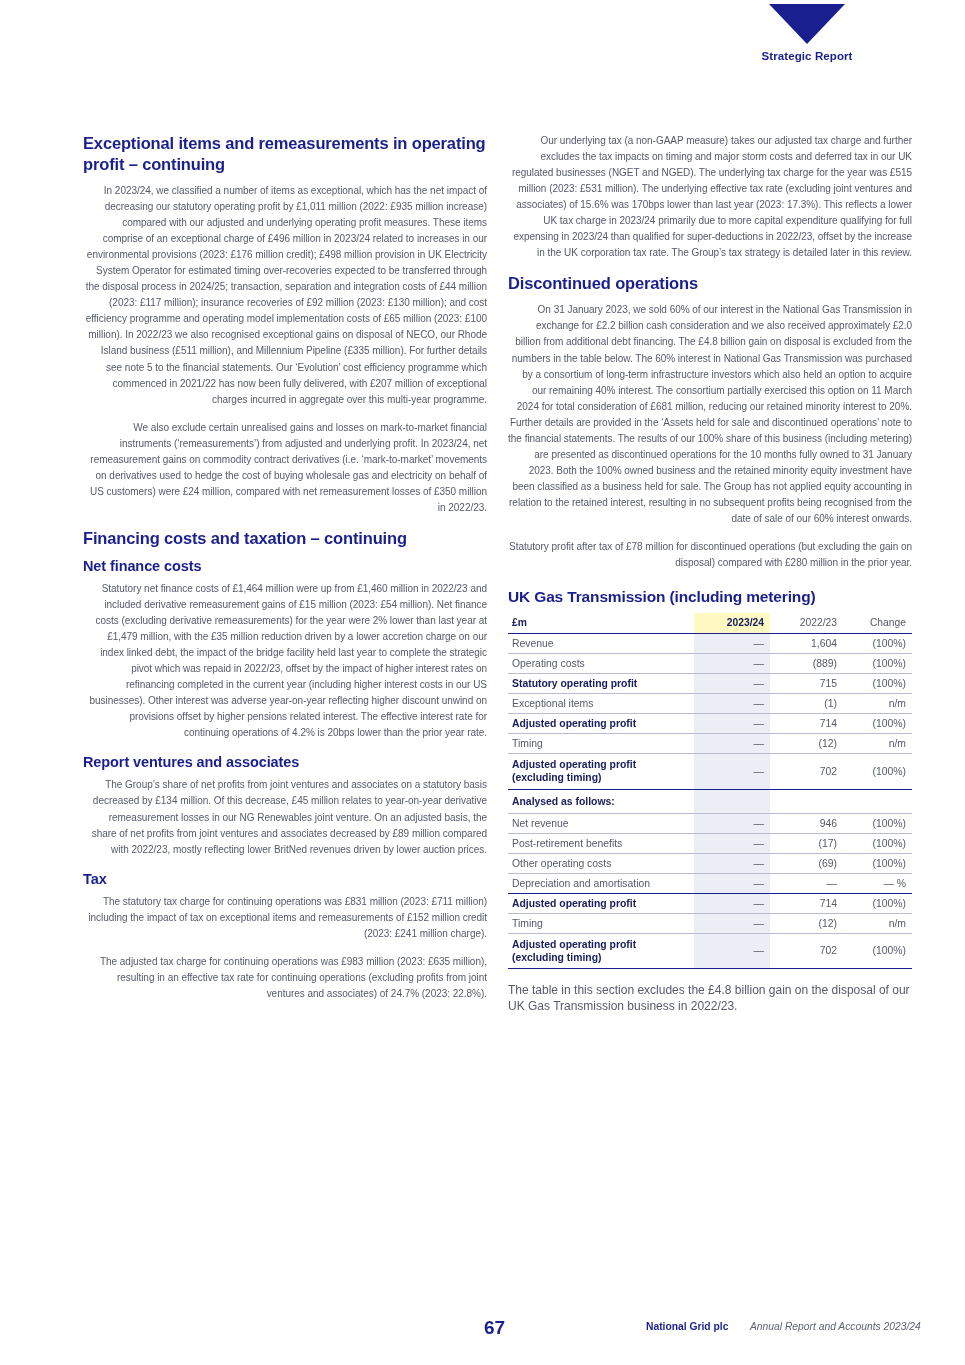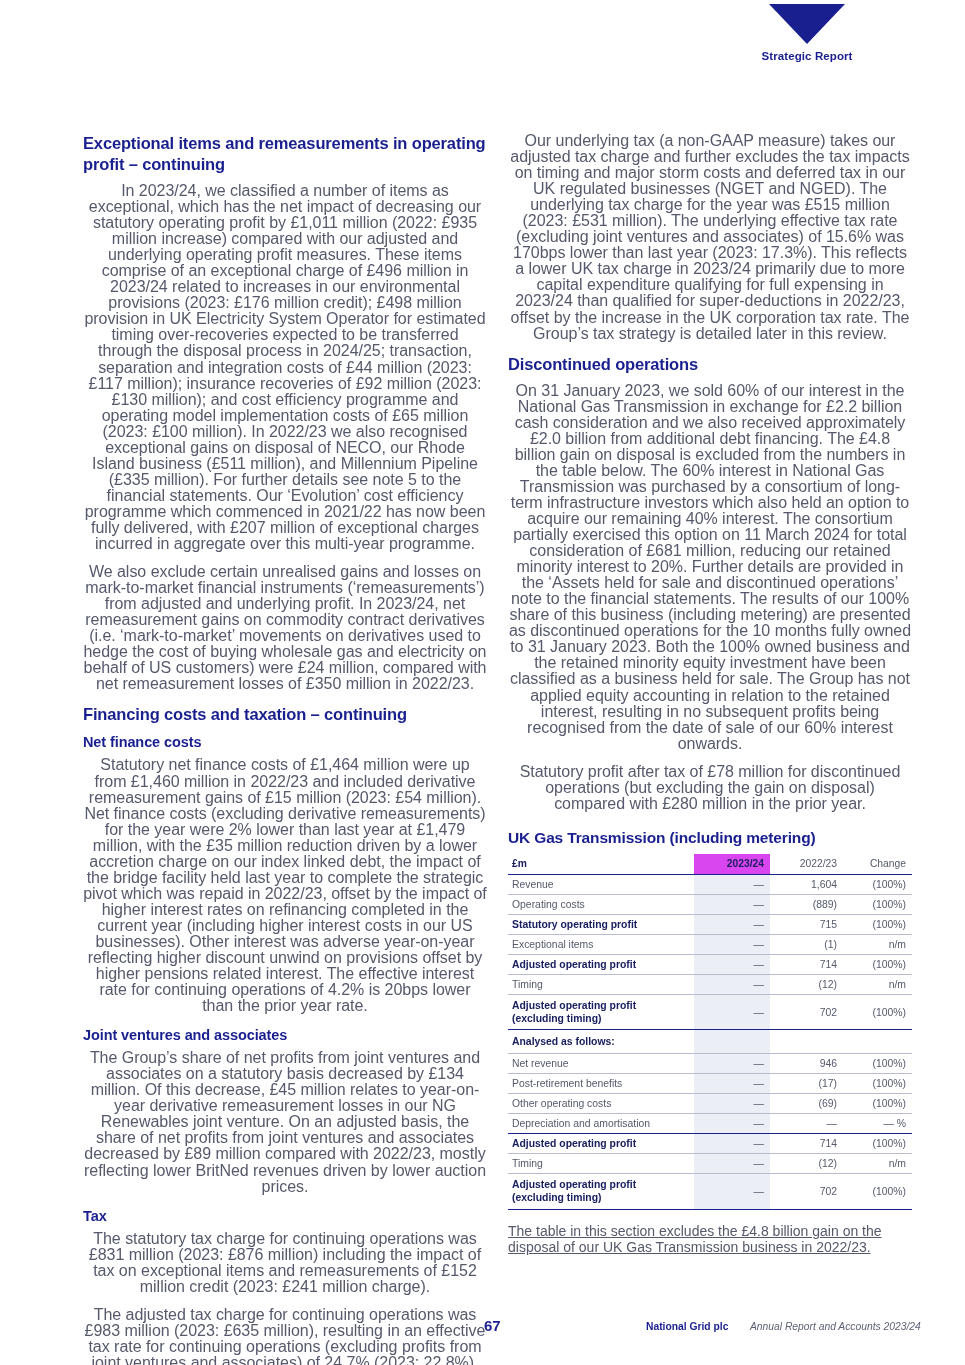--- a/index.html
+++ b/index.html
@@ -73,25 +73,25 @@
     line-height: 19px;
     font-weight: bold;
     color: #1a1f8f;
     margin: 0 0 5px 0;
     letter-spacing: -0.1px;
   }
   .spacer-before-h1 { margin-top: 20px; }
   .spacer-before-h2 { margin-top: 17px; }
 
   p.body {
-    font-size: 16px;
+    font-size: 10px;
     line-height: 16.05px;
     margin: 0 0 12px 0;
     color: #55596b;
-    text-align: center;
+    text-align: right;
     letter-spacing: -0.03px;
   }
   p.body:last-child { margin-bottom: 0; }
 
   
   .table-title {
     font-size: 15.5px;
     font-weight: bold;
     color: #1a1f8f;
     margin: 17px 0 7px 0;
@@ -132,51 +132,50 @@
   table.fin td.lbl {
     text-align: left;
     padding-left: 4px;
     padding-right: 2px;
   }
   table.fin td.num {
     text-align: right;
     padding-right: 6px;
   }
   table.fin td.hl { background: #eceef6; }
-  table.fin th.hl { background: #d946ef; }
+  table.fin th.hl { background: #fef9c3; }
 
   tr.thin td { border-bottom: 0.8px solid #b9bcd0; }
   tr.thick td { border-bottom: 1.6px solid #1a1f8f; }
   tr.bold td.lbl { font-weight: bold; color: #1b2060; }
   tr.bold td.num { color: #55596b; }
   td.two-line { line-height: 13.2px; }
   tr.section-head td.lbl { font-weight: bold; color: #1b2060; }
   tr.section-head td { padding-top: 6px; padding-bottom: 6px; }
 
   .table-note {
-    font-size: 14px;
+    font-size: 12px;
     line-height: 16.05px;
     margin: 13px 0 16px 0;
     color: #55596b;
-    text-decoration: underline;
   }
 
   
   .footer {
     position: absolute;
     bottom: 28px;
     left: 0;
     width: 965px;
     height: 20px;
   }
   .page-num {
     position: absolute;
     left: 484px;
     top: 0;
-    font-size: 15px;
+    font-size: 19px;
     font-weight: bold;
     color: #1a1f8f;
   }
   .footer-brand {
     position: absolute;
     left: 646px;
     top: 4px;
     font-size: 10.3px;
     font-weight: bold;
     color: #1a1f8f;
@@ -202,25 +201,25 @@
 
   <div class="col col-left">
     <h1 class="sec-title">Exceptional items and remeasurements in operating profit – continuing</h1>
     <p class="body">In 2023/24, we classified a number of items as exceptional, which has the net impact of decreasing our statutory operating profit by £1,011 million (2022: £935 million increase) compared with our adjusted and underlying operating profit measures. These items comprise of an exceptional charge of £496 million in 2023/24 related to increases in our environmental provisions (2023: £176 million credit); £498 million provision in UK Electricity System Operator for estimated timing over-recoveries expected to be transferred through the disposal process in 2024/25; transaction, separation and integration costs of £44 million (2023: £117 million); insurance recoveries of £92 million (2023: £130 million); and cost efficiency programme and operating model implementation costs of £65 million (2023: £100 million). In 2022/23 we also recognised exceptional gains on disposal of NECO, our Rhode Island business (£511 million), and Millennium Pipeline (£335 million). For further details see note 5 to the financial statements. Our ‘Evolution’ cost efficiency programme which commenced in 2021/22 has now been fully delivered, with £207 million of exceptional charges incurred in aggregate over this multi-year programme.</p>
     <p class="body">We also exclude certain unrealised gains and losses on mark-to-market financial instruments (‘remeasurements’) from adjusted and underlying profit. In 2023/24, net remeasurement gains on commodity contract derivatives (i.e. ‘mark-to-market’ movements on derivatives used to hedge the cost of buying wholesale gas and electricity on behalf of US customers) were £24 million, compared with net remeasurement losses of £350 million in 2022/23.</p>
 
     <h1 class="sec-title spacer-before-h1">Financing costs and taxation – continuing</h1>
     <h2 class="sub-title">Net finance costs</h2>
     <p class="body">Statutory net finance costs of £1,464 million were up from £1,460 million in 2022/23 and included derivative remeasurement gains of £15 million (2023: £54 million). Net finance costs (excluding derivative remeasurements) for the year were 2% lower than last year at £1,479 million, with the £35 million reduction driven by a lower accretion charge on our index linked debt, the impact of the bridge facility held last year to complete the strategic pivot which was repaid in 2022/23, offset by the impact of higher interest rates on refinancing completed in the current year (including higher interest costs in our US businesses). Other interest was adverse year-on-year reflecting higher discount unwind on provisions offset by higher pensions related interest. The effective interest rate for continuing operations of 4.2% is 20bps lower than the prior year rate.</p>
 
-    <h2 class="sub-title spacer-before-h2">Joint ventures and associates</h2>
+    <h2 class="sub-title spacer-before-h2">Report ventures and associates</h2>
     <p class="body">The Group’s share of net profits from joint ventures and associates on a statutory basis decreased by £134 million. Of this decrease, £45 million relates to year-on-year derivative remeasurement losses in our NG Renewables joint venture. On an adjusted basis, the share of net profits from joint ventures and associates decreased by £89 million compared with 2022/23, mostly reflecting lower BritNed revenues driven by lower auction prices.</p>
 
     <h2 class="sub-title spacer-before-h2">Tax</h2>
-    <p class="body">The statutory tax charge for continuing operations was £831 million (2023: £876 million) including the impact of tax on exceptional items and remeasurements of £152 million credit (2023: £241 million charge).</p>
+    <p class="body">The statutory tax charge for continuing operations was £831 million (2023: £711 million) including the impact of tax on exceptional items and remeasurements of £152 million credit (2023: £241 million charge).</p>
     <p class="body">The adjusted tax charge for continuing operations was £983 million (2023: £635 million), resulting in an effective tax rate for continuing operations (excluding profits from joint ventures and associates) of 24.7% (2023: 22.8%).</p>
   </div>
 
   <div class="col col-right">
     <p class="body">Our underlying tax (a non-GAAP measure) takes our adjusted tax charge and further excludes the tax impacts on timing and major storm costs and deferred tax in our UK regulated businesses (NGET and NGED). The underlying tax charge for the year was £515 million (2023: £531 million). The underlying effective tax rate (excluding joint ventures and associates) of 15.6% was 170bps lower than last year (2023: 17.3%). This reflects a lower UK tax charge in 2023/24 primarily due to more capital expenditure qualifying for full expensing in 2023/24 than qualified for super-deductions in 2022/23, offset by the increase in the UK corporation tax rate. The Group’s tax strategy is detailed later in this review.</p>
 
     <h1 class="sec-title spacer-before-h1">Discontinued operations</h1>
     <p class="body">On 31 January 2023, we sold 60% of our interest in the National Gas Transmission in exchange for £2.2 billion cash consideration and we also received approximately £2.0 billion from additional debt financing. The £4.8 billion gain on disposal is excluded from the numbers in the table below. The 60% interest in National Gas Transmission was purchased by a consortium of long-term infrastructure investors which also held an option to acquire our remaining 40% interest. The consortium partially exercised this option on 11 March 2024 for total consideration of £681 million, reducing our retained minority interest to 20%. Further details are provided in the ‘Assets held for sale and discontinued operations’ note to the financial statements. The results of our 100% share of this business (including metering) are presented as discontinued operations for the 10 months fully owned to 31 January 2023. Both the 100% owned business and the retained minority equity investment have been classified as a business held for sale. The Group has not applied equity accounting in relation to the retained interest, resulting in no subsequent profits being recognised from the date of sale of our 60% interest onwards.</p>
     <p class="body">Statutory profit after tax of £78 million for discontinued operations (but excluding the gain on disposal) compared with £280 million in the prior year.</p>
 

